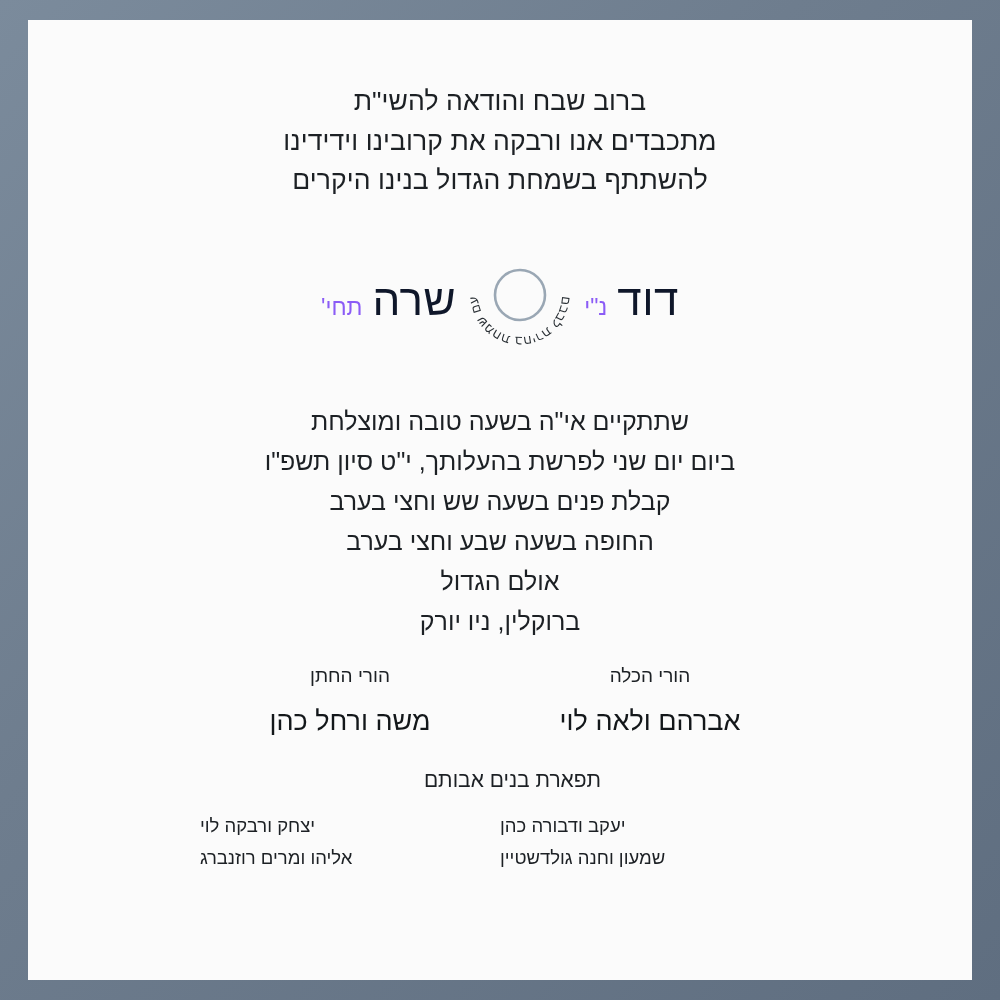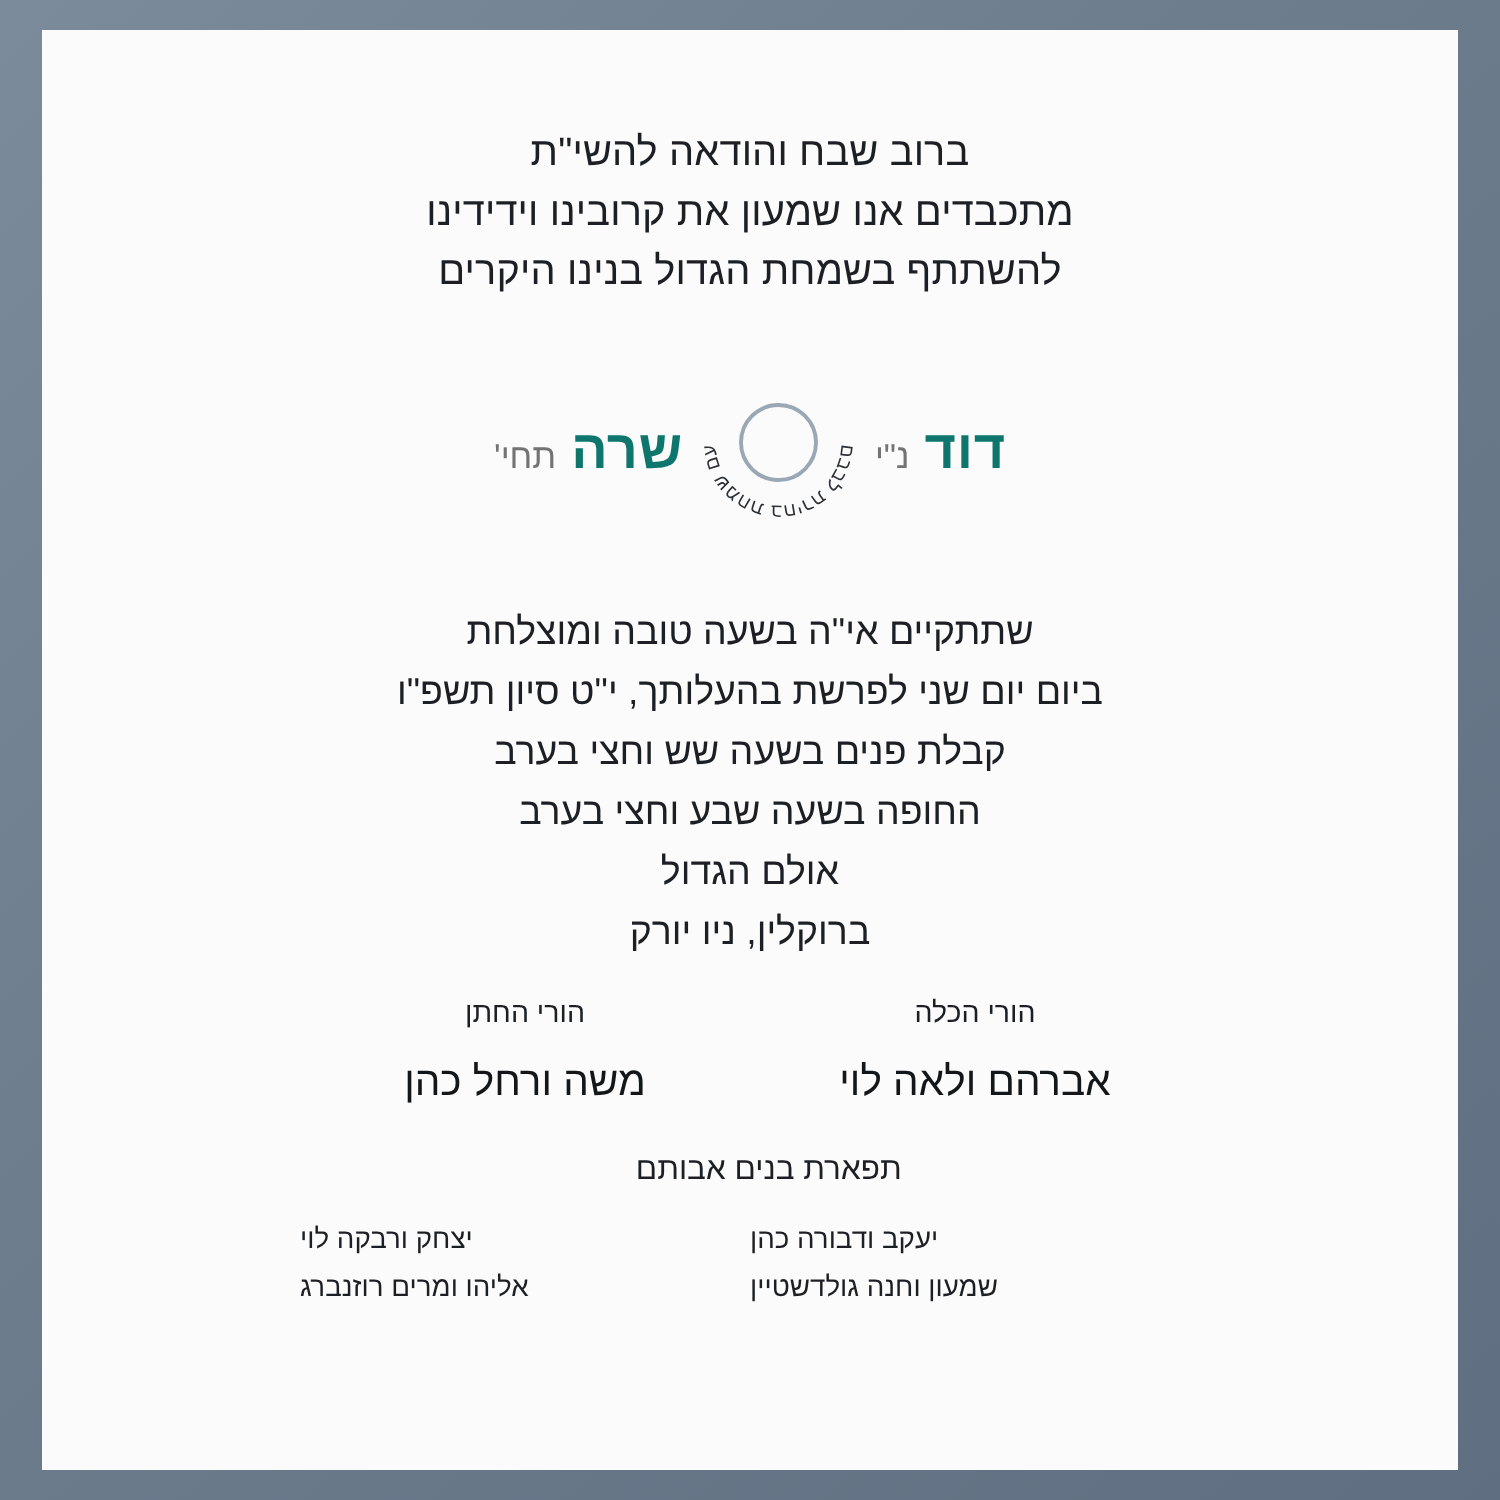--- a/index.html
+++ b/index.html
@@ -60,28 +60,28 @@
     gap: 0px;
     direction: rtl;
   }
   .name-block {
     display: flex;
     align-items: baseline;
     gap: 10px;
     white-space: nowrap;
   }
   .big-name {
-    font-size: 36px;
-    font-weight: bold;
-    color: #0f766e;
+    font-size: 44px;
+    font-weight: normal;
+    color: #0f172a;
     letter-spacing: 0.5px;
   }
   .honorific {
     font-size: 23px;
-    color: #737373;
+    color: #8b5cf6;
   }
   .ring-wrap {
     position: relative;
     width: 128px;
     height: 110px;
     display: flex;
     align-items: center;
     justify-content: center;
   }
   .ring-wrap svg { display: block; }
@@ -148,21 +148,21 @@
 </style>
 </head>
 <body>
 
 <div class="outer-frame">
   <div class="card">
     <div class="content">
 
       <div class="intro">
         <div class="line">ברוב שבח והודאה להשי"ת</div>
-        <div class="line">מתכבדים אנו שמעון את קרובינו וידידינו</div>
+        <div class="line">מתכבדים אנו ורבקה את קרובינו וידידינו</div>
         <div class="line">להשתתף בשמחת הגדול בנינו היקרים</div>
       </div>
 
       <div class="names-row">
         <div class="name-block">
           <span class="big-name">דוד</span>
           <span class="honorific">נ"י</span>
         </div>
 
         <div class="ring-wrap">

